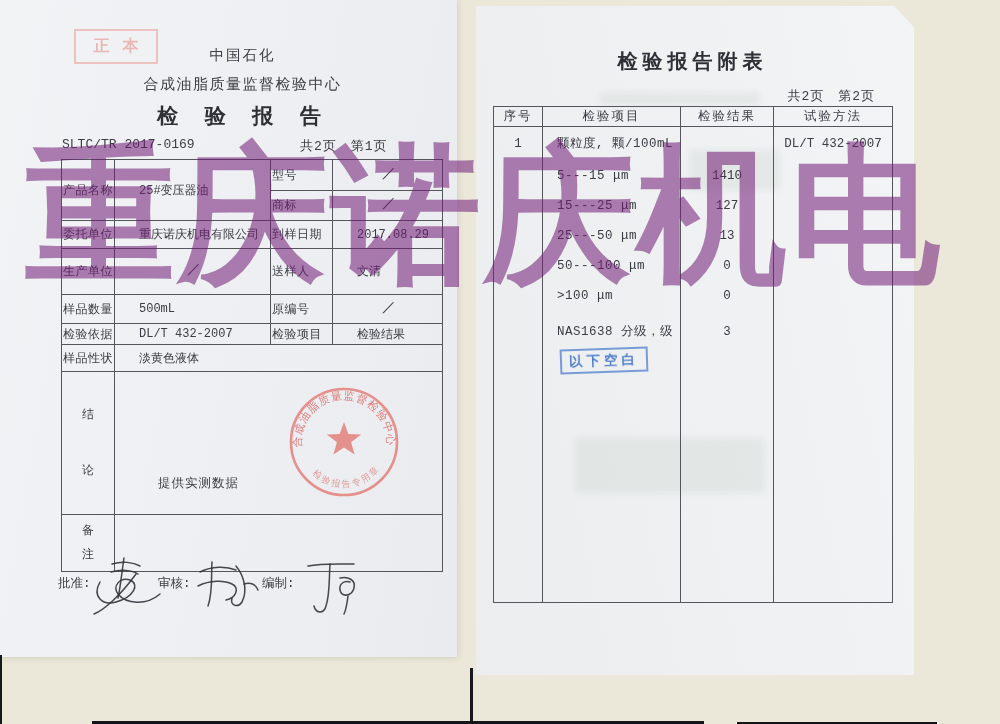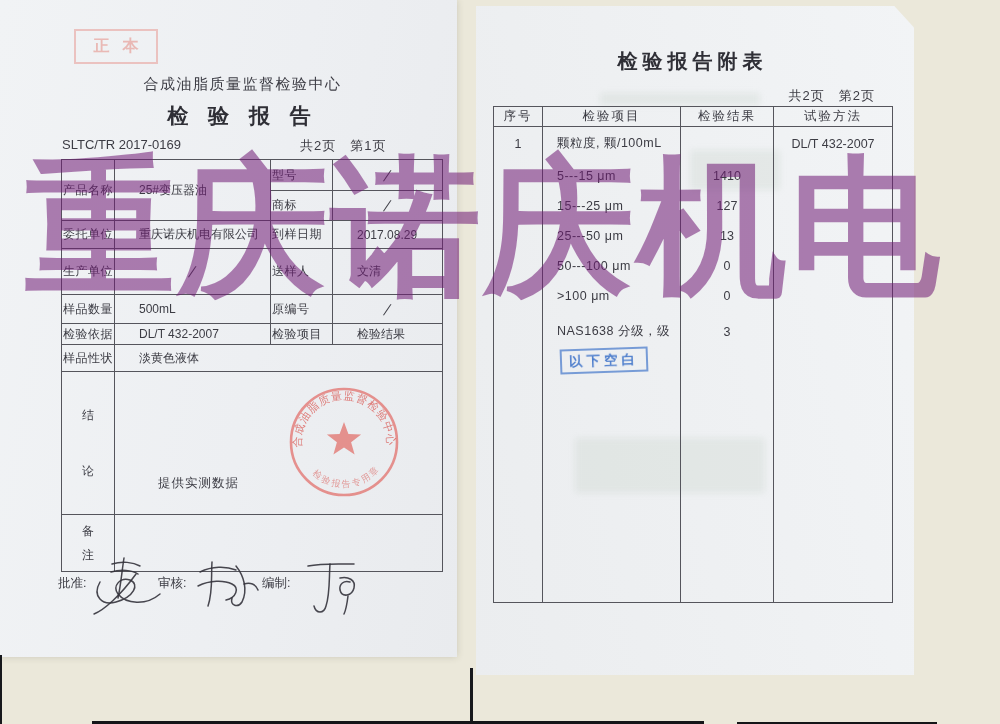--- a/index.html
+++ b/index.html
@@ -1,20 +1,20 @@
 <!DOCTYPE html>
 <html><head>
 <meta charset="utf-8">
 <style>
   * { margin:0; padding:0; box-sizing:border-box; }
   html,body { background:#e9e6d8; }
   .scan {
     position:relative; width:1000px; height:724px; overflow:hidden;
     background:#ebe8da;
-    font-family:Liberation Sans, sans-serif;
+    font-family:Liberation Mono, monospace;
     color:#3c3c44;
   }
   .abs { position:absolute; }
   .page { position:absolute; box-shadow:0 0 7px rgba(60,60,40,.18); }
   .p1 { left:0; top:0; width:457px; height:657px;
         background:linear-gradient(100deg,#f1f3f5 0%,#edeff2 55%,#e9ebee 100%); }
   .p2 { left:476px; top:6px; width:438px; height:669px;
         background:linear-gradient(258deg,#f2f4f6 0%,#eef0f2 55%,#ebedef 100%);
         clip-path:polygon(0 0,95.5% 0,100% 3.2%,100% 100%,0 100%); }
 
@@ -91,20 +91,21 @@
   <div class="page p1"></div>
   <div class="page p2"></div>
 
   <div class="ghost" style="left:600px;top:93px;width:160px;height:12px;"></div>
   <div class="ghost" style="left:690px;top:150px;width:90px;height:40px;"></div>
   <div class="ghost" style="left:575px;top:438px;width:190px;height:55px;"></div>
 
   <div class="abs copy-stamp">
     <span>正本</span>
   </div>
+  <div class="abs org1">中国石化</div>
   <div class="abs org2">合成油脂质量监督检验中心</div>
   <div class="abs rpt-title">检 验 报 告</div>
   <div class="abs rpt-no">SLTC/TR 2017-0169</div>
   <div class="abs pag1">共2页　第1页</div>
 
   <table class="t1">
     <colgroup>
         <col style="width:53px">
         <col style="width:156px">
         <col style="width:62px">

